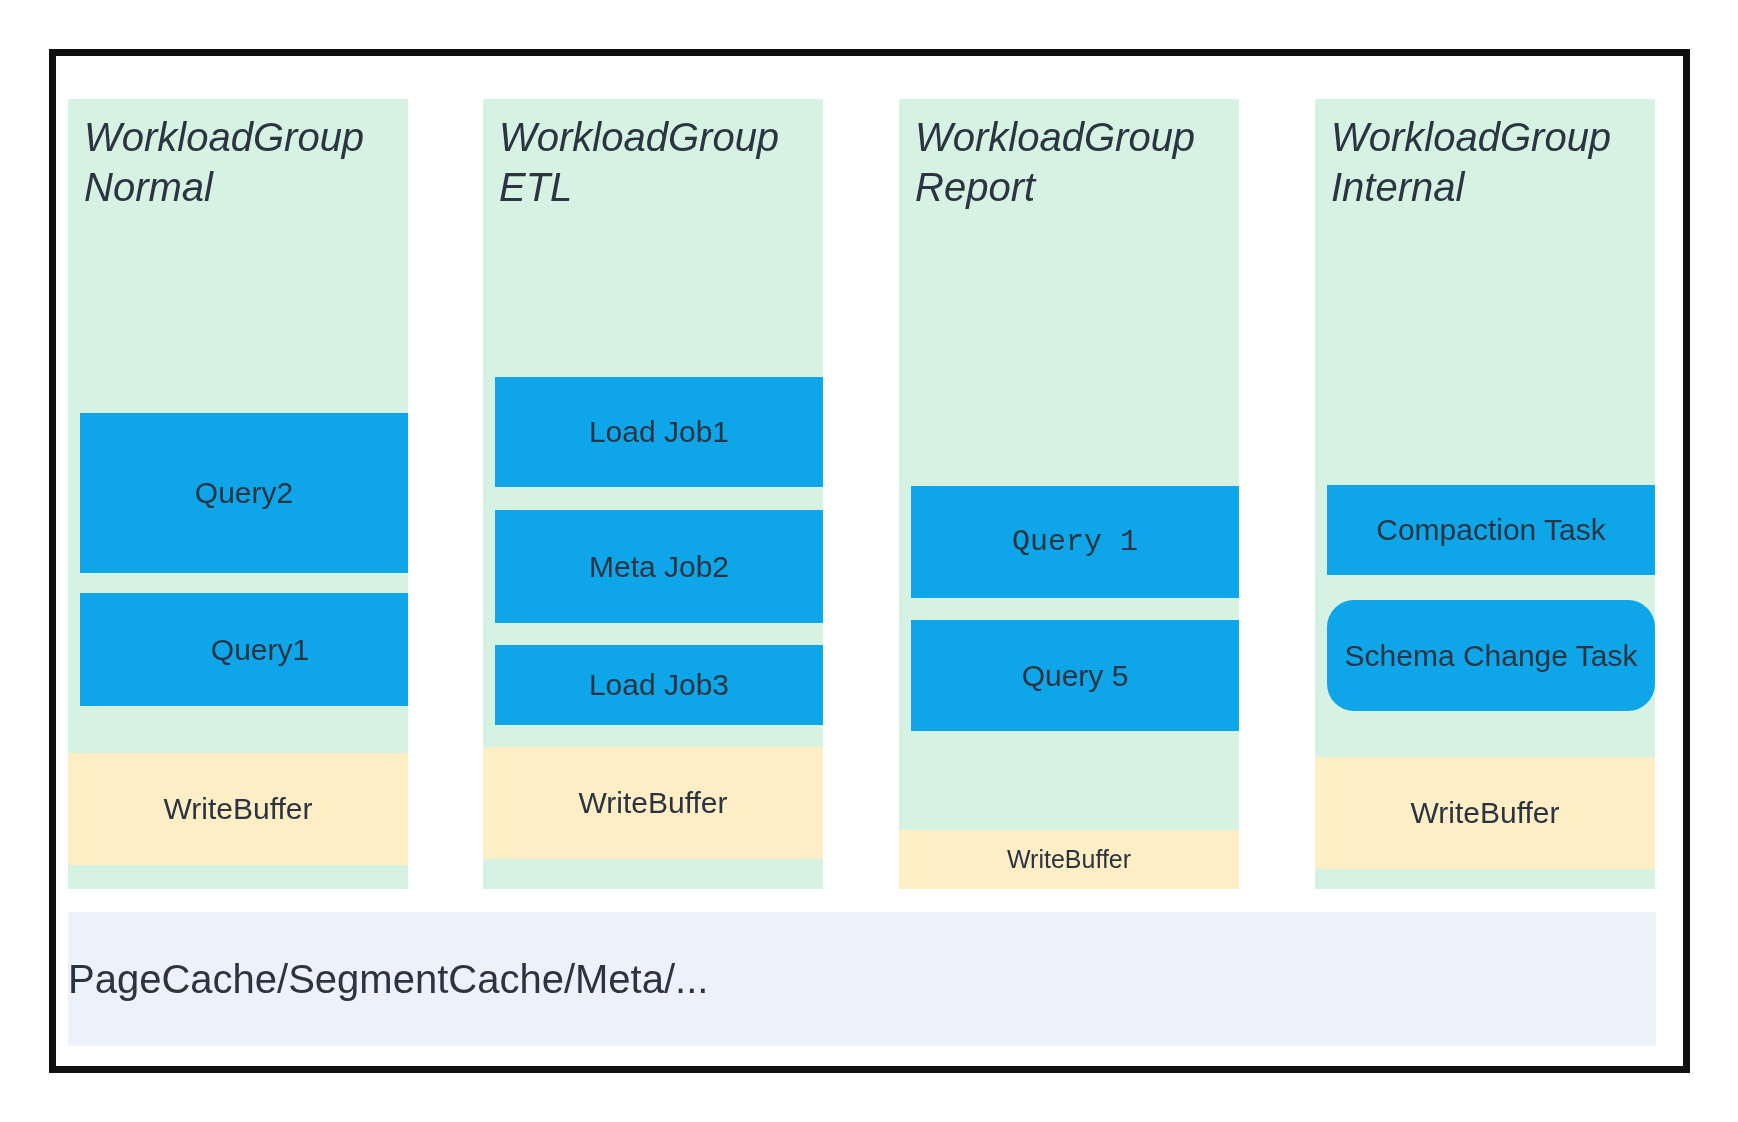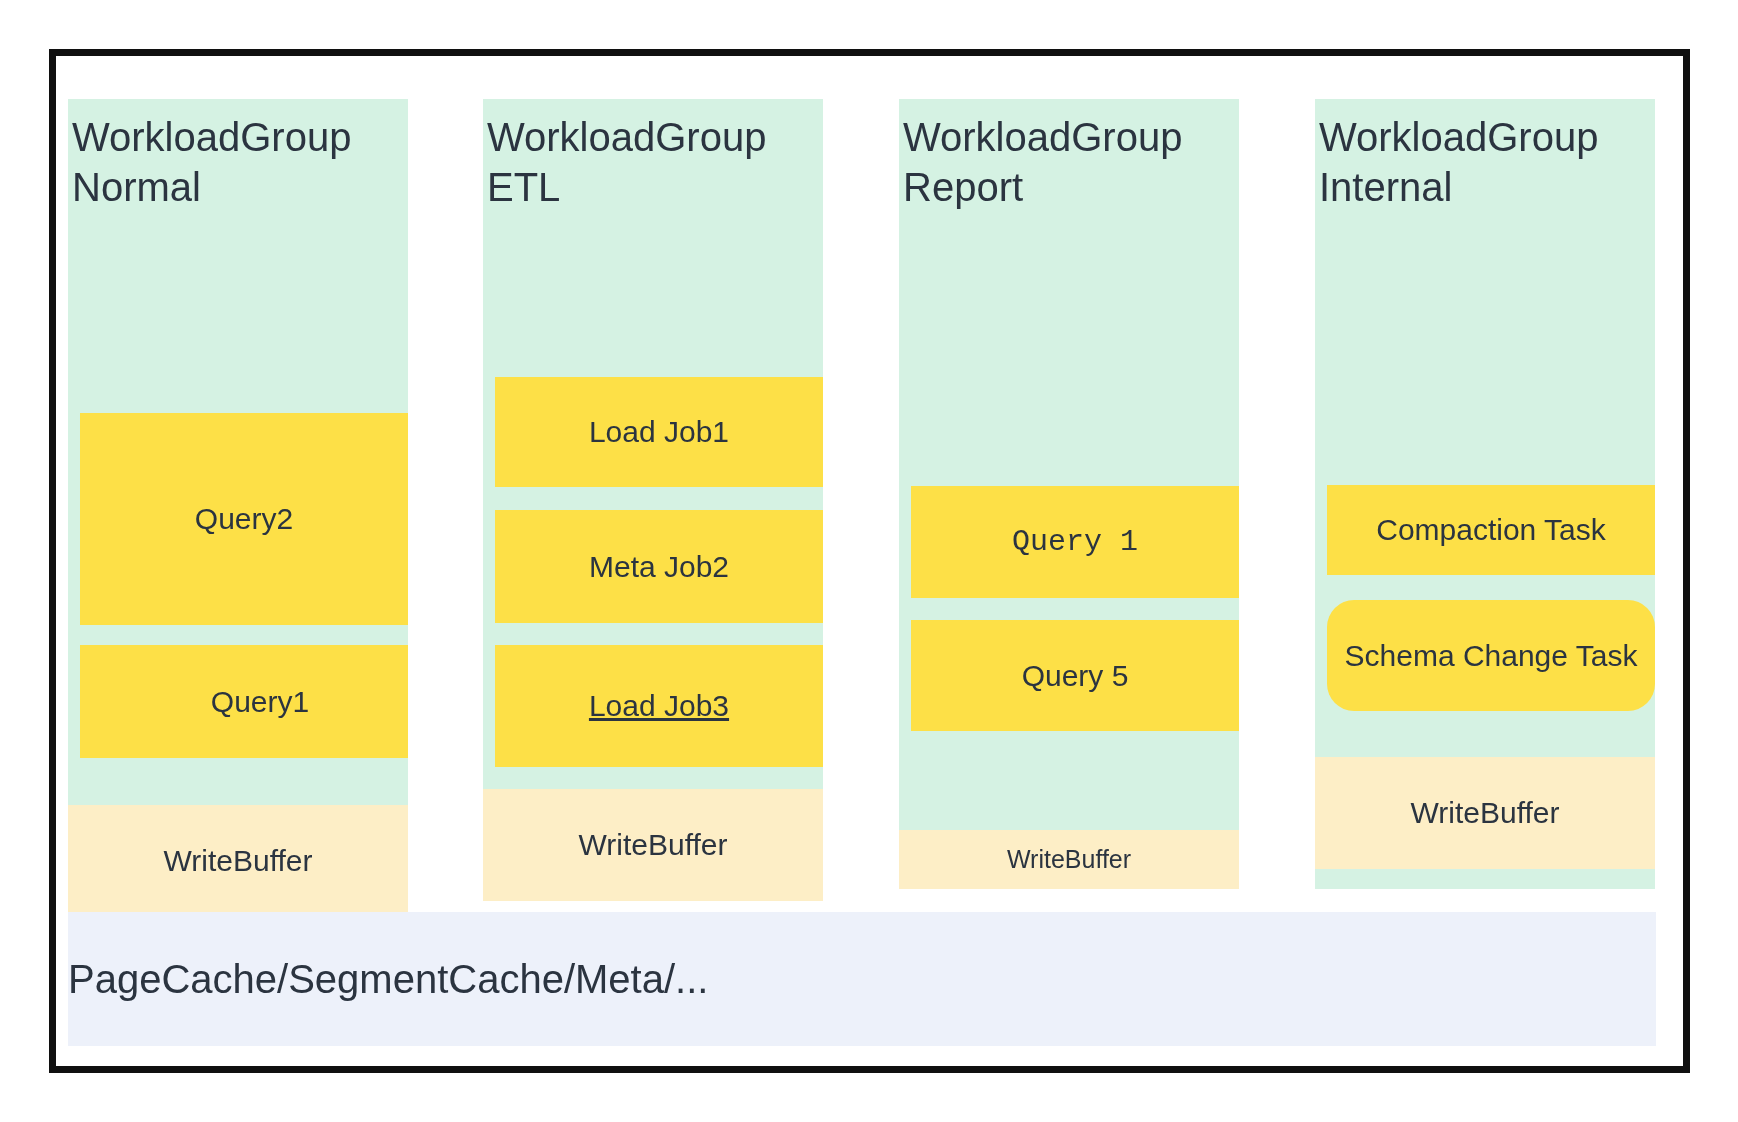--- a/index.html
+++ b/index.html
@@ -27,34 +27,35 @@
     background: #ffffff;
   }
   .wg-column {
     position: absolute;
     background: #d5f2e3;
     display: flex;
     flex-direction: column;
   }
   .wg-header {
     box-sizing: border-box;
-    padding: 13px 4px;
+    padding: 13px 16px;
     font-size: 40px;
     line-height: 50px;
     white-space: pre-line;
     flex: 0 0 auto;
+    font-style: italic;
   }
   .seg {
     flex: 0 0 auto;
     display: flex;
     align-items: center;
     justify-content: center;
     font-size: 30px;
   }
-  .seg.task   { background: #fde047; margin-left: 12px; }
+  .seg.task   { background: #0ea5e9; margin-left: 12px; }
   .seg.buffer { background: #fdeec6; }
   .seg.buffer.small { font-size: 25px; }
   .seg.gap    { background: transparent; }
   .cache-bar {
     position: absolute;
     background: #edf1fa;
     display: flex;
     align-items: center;
     justify-content: flex-start;
     font-size: 40px;
@@ -62,21 +63,21 @@
 </style>
 </head>
 <body>
 
 <div class="canvas">
   <div class="frame"></div>
   <div id="groups-layer">
       <div class="wg-column" style="left: 68px; top: 99px; width: 340px; height: 790px;">
         <div class="wg-header" style="height: 314px;">WorkloadGroup
 Normal</div>
-        <div class="seg task" style="height: 212px;">
+        <div class="seg task" style="height: 160px;">
           <span>Query2</span>
         </div>
         <div class="seg gap" style="height: 20px;"></div>
         <div class="seg task" style="height: 113px; padding-left: 32px;">
           <span>Query1</span>
         </div>
         <div class="seg gap" style="height: 47px;"></div>
         <div class="seg buffer" style="height: 112px;">
           <span>WriteBuffer</span>
         </div>
@@ -85,21 +86,21 @@
         <div class="wg-header" style="height: 278px;">WorkloadGroup
 ETL</div>
         <div class="seg task" style="height: 110px;">
           <span>Load Job1</span>
         </div>
         <div class="seg gap" style="height: 23px;"></div>
         <div class="seg task" style="height: 113px;">
           <span>Meta Job2</span>
         </div>
         <div class="seg gap" style="height: 22px;"></div>
-        <div class="seg task" style="height: 122px; text-decoration: underline;">
+        <div class="seg task" style="height: 80px;">
           <span>Load Job3</span>
         </div>
         <div class="seg gap" style="height: 22px;"></div>
         <div class="seg buffer" style="height: 112px;">
           <span>WriteBuffer</span>
         </div>
       </div>
       <div class="wg-column" style="left: 899px; top: 99px; width: 340px; height: 790px;">
         <div class="wg-header" style="height: 387px;">WorkloadGroup
 Report</div>

